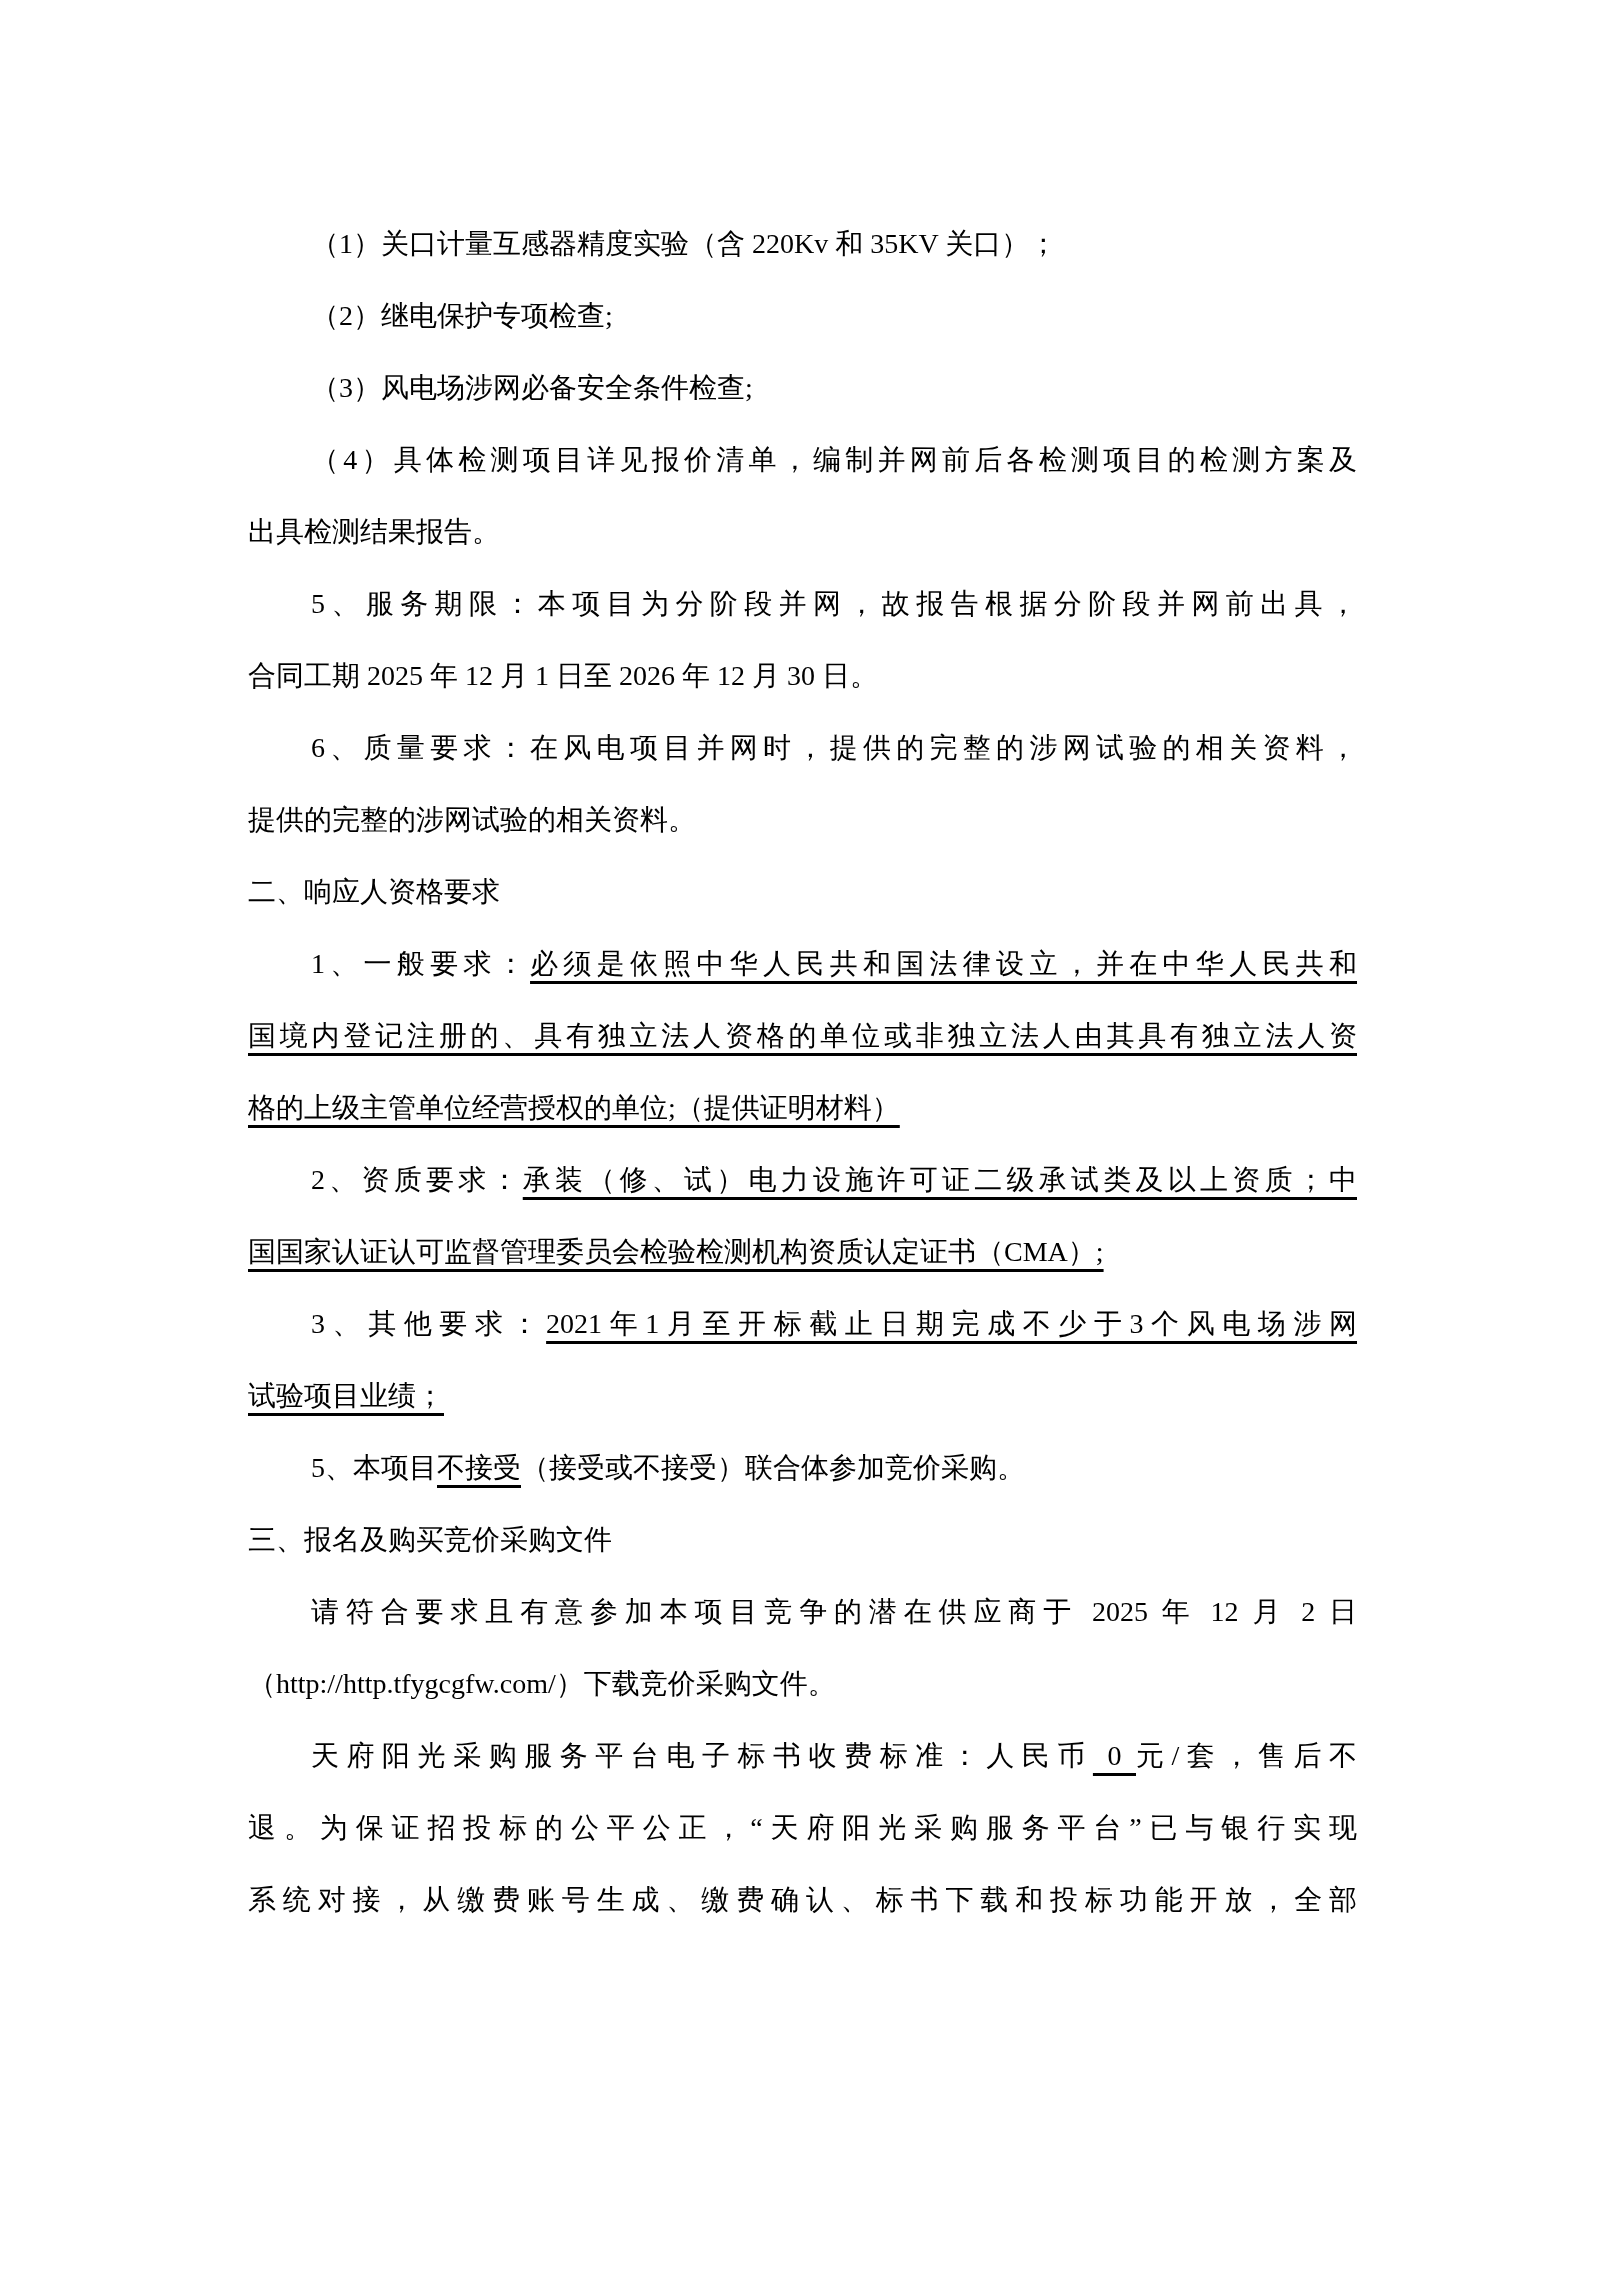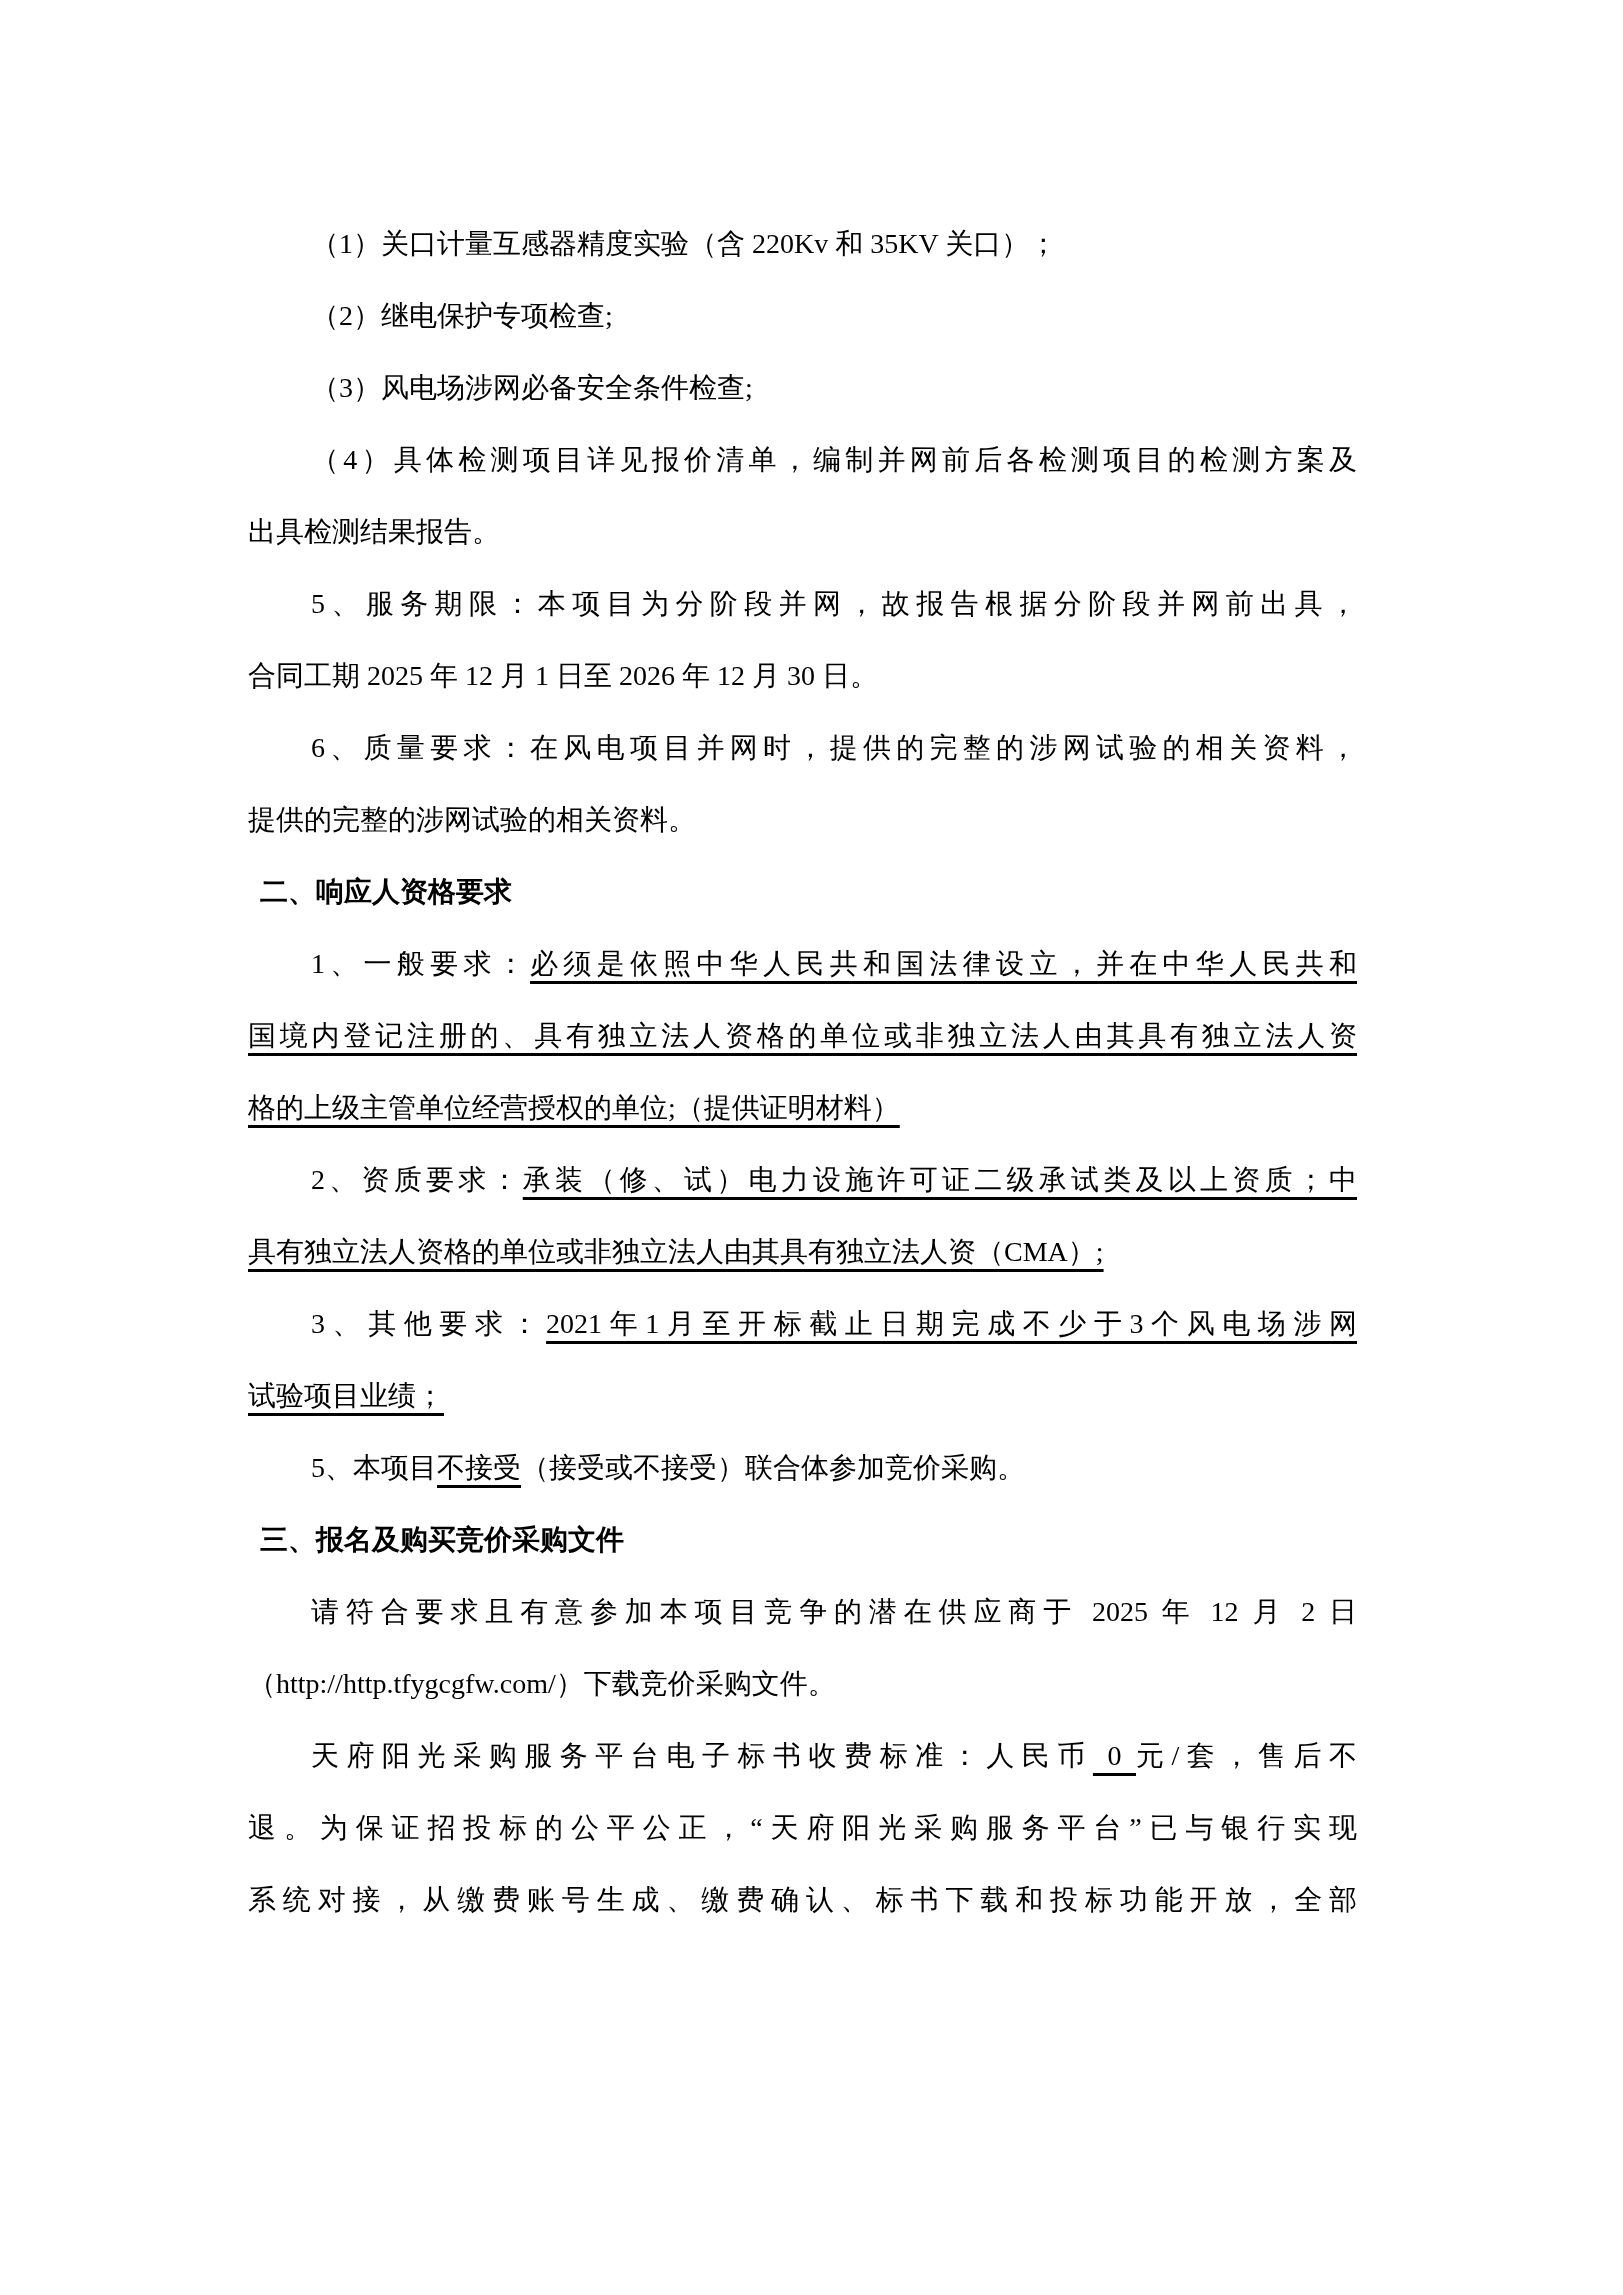--- a/index.html
+++ b/index.html
@@ -24,21 +24,21 @@
     width: 1109px;
   }
   .line {
     height: 72px;
     line-height: 72px;
     font-size: 28px;
     white-space: normal;
     letter-spacing: 0;
   }
   .line.indent { text-indent: 63px; }
-  .line.bold { font-weight: bold; margin-left: 12px; }
+  .line.bold { font-weight: normal; }
   .line.justify {
     text-align: justify;
     text-align-last: justify;
   }
   .u {
     text-decoration: underline;
     text-decoration-thickness: 3.1px;
     text-decoration-color: #000000;
     text-underline-offset: 8.2px;
   }
@@ -55,21 +55,21 @@
       <div class="line"><span>出具检测结果报告。</span></div>
       <div class="line indent justify"><span>5、服务期限：本项目为分阶段并网，故报告根据分阶段并网前出具，</span></div>
       <div class="line"><span>合同工期 2025 年 12 月 1 日至 2026 年 12 月 30 日。</span></div>
       <div class="line indent justify"><span>6、质量要求：在风电项目并网时，提供的完整的涉网试验的相关资料，</span></div>
       <div class="line"><span>提供的完整的涉网试验的相关资料。</span></div>
       <div class="line bold"><span>二、响应人资格要求</span></div>
       <div class="line indent justify"><span>1、一般要求：</span><span class="u">必须是依照中华人民共和国法律设立，并在中华人民共和</span></div>
       <div class="line justify"><span class="u">国境内登记注册的、具有独立法人资格的单位或非独立法人由其具有独立法人资</span></div>
       <div class="line"><span class="u">格的上级主管单位经营授权的单位;（提供证明材料）</span></div>
       <div class="line indent justify"><span>2、资质要求：</span><span class="u">承装（修、试）电力设施许可证二级承试类及以上资质；中</span></div>
-      <div class="line"><span class="u">具有独立法人资格的单位或非独立法人由其具有独立法人资（CMA）;</span></div>
+      <div class="line"><span class="u">国国家认证认可监督管理委员会检验检测机构资质认定证书（CMA）;</span></div>
       <div class="line indent justify"><span>3、其他要求：</span><span class="u">2021年1月至开标截止日期完成不少于3个风电场涉网</span></div>
       <div class="line"><span class="u">试验项目业绩；</span></div>
       <div class="line indent"><span>5、本项目</span><span class="u">不接受</span><span>（接受或不接受）联合体参加竞价采购。</span></div>
       <div class="line bold"><span>三、报名及购买竞价采购文件</span></div>
       <div class="line indent justify"><span>请符合要求且有意参加本项目竞争的潜在供应商于 2025 年 12 月 2 日</span></div>
       <div class="line"><span>（http://http.tfygcgfw.com/）下载竞价采购文件。</span></div>
       <div class="line indent justify"><span>天府阳光采购服务平台电子标书收费标准：人民币</span><span class="u"> 0 </span><span>元/套，售后不</span></div>
       <div class="line justify"><span>退。为保证招投标的公平公正，“天府阳光采购服务平台”已与银行实现</span></div>
       <div class="line justify"><span>系统对接，从缴费账号生成、缴费确认、标书下载和投标功能开放，全部</span></div>
     </div>

